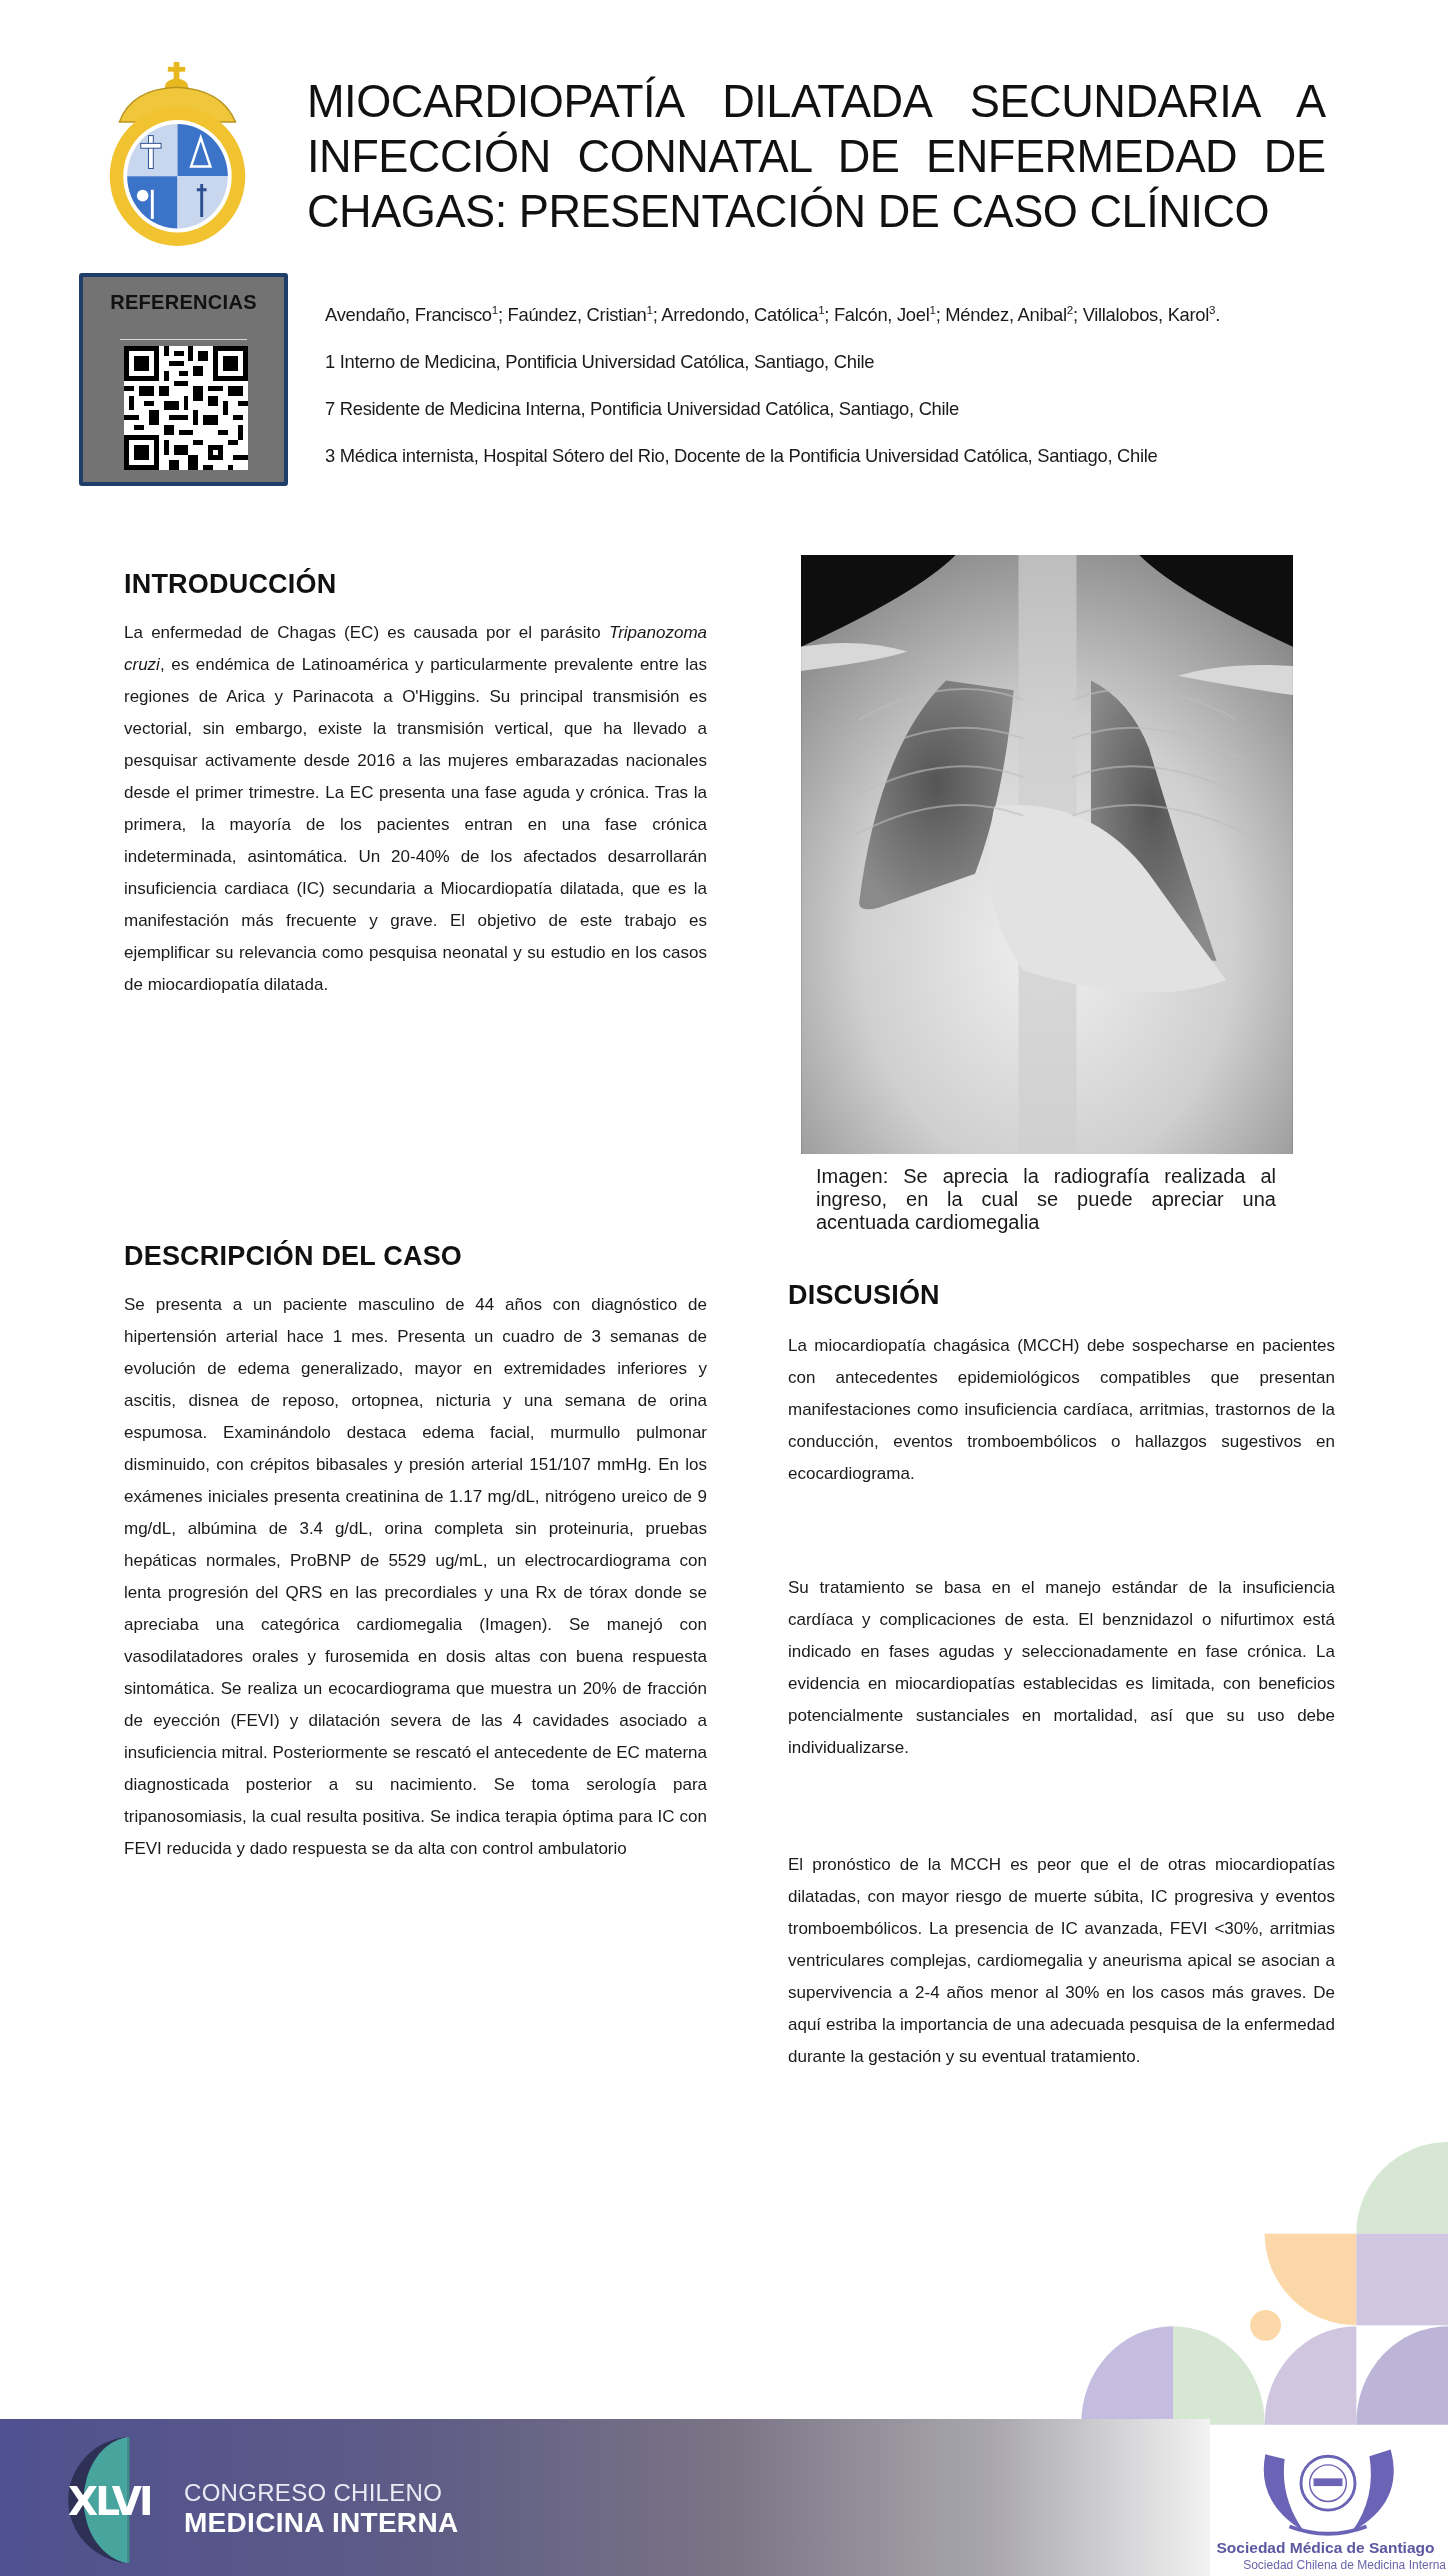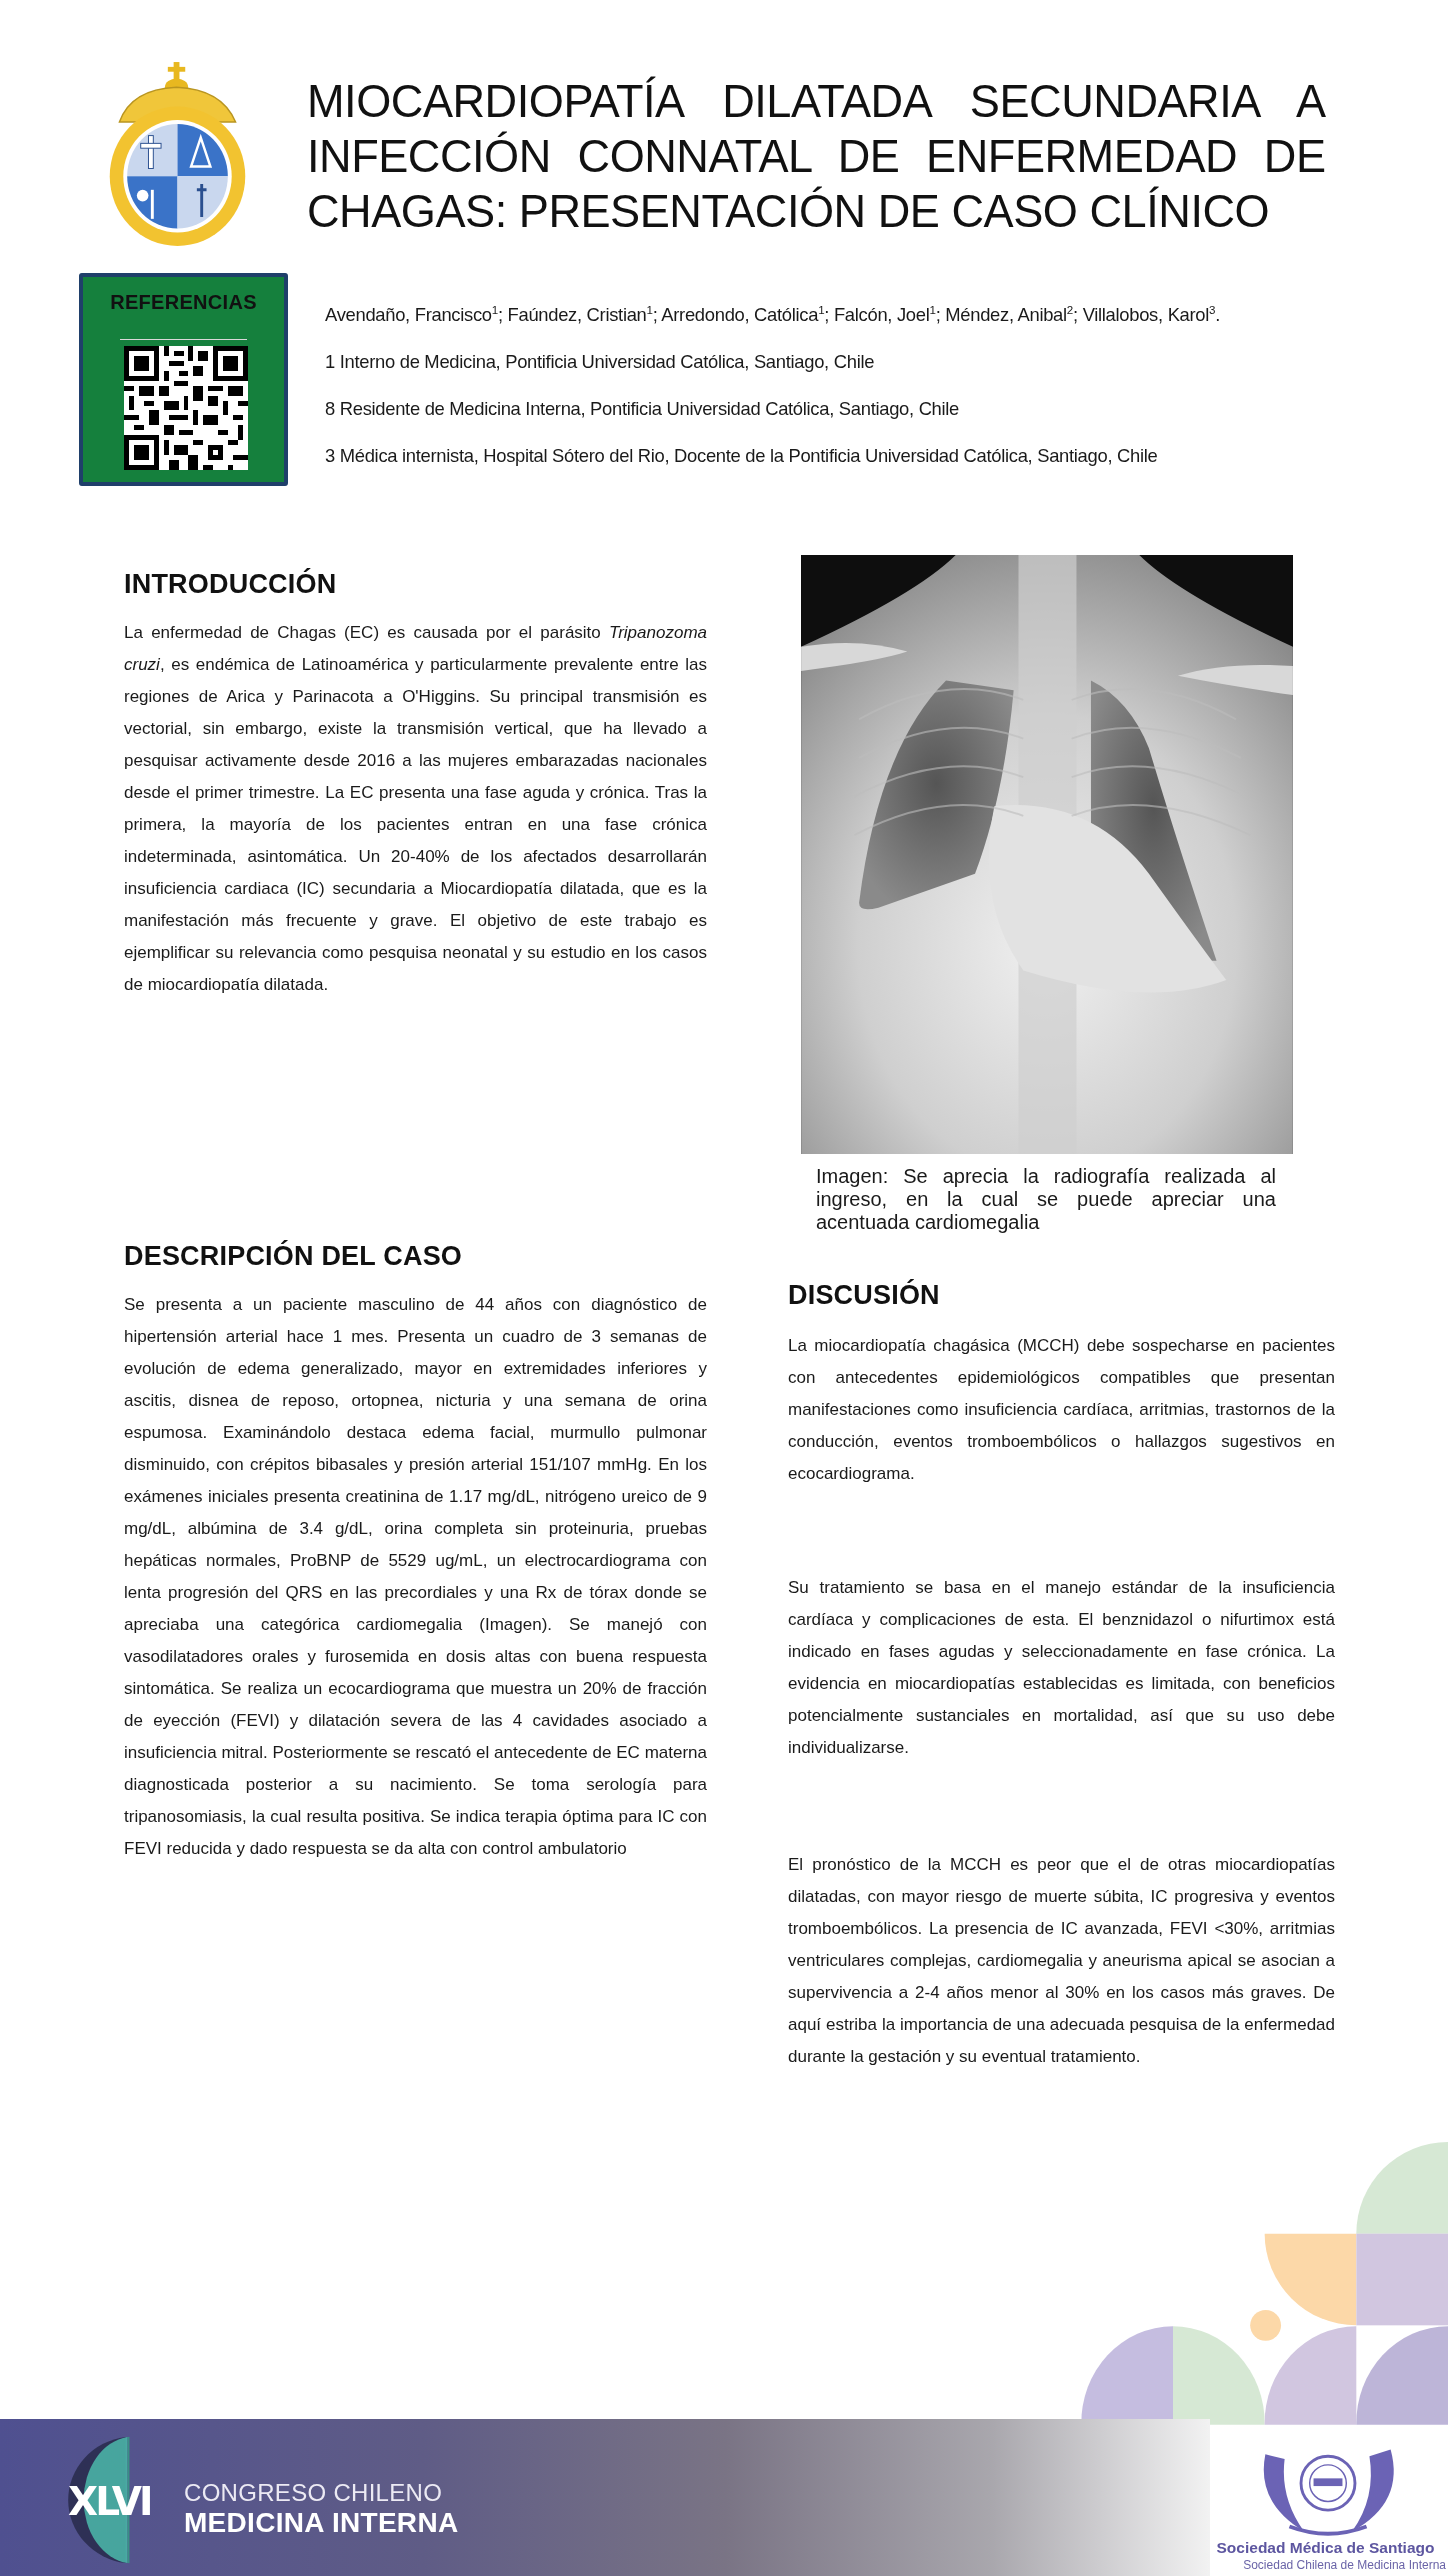--- a/index.html
+++ b/index.html
@@ -18,21 +18,21 @@
     left: 307px; top: 73px; width: 1061px;
     font-family: "Liberation Sans", sans-serif;
     font-size: 47px; line-height: 55px; letter-spacing: -0.5px;
     text-align: justify; text-align-last: left; color: #111;
     transform: scaleX(0.96); transform-origin: left top;
   }
 
   
   .refbox {
     left: 79px; top: 273px; width: 201px; height: 205px;
-    border: 4.8px solid #1f3f6a; border-radius: 2.9px; background: #15803d;
+    border: 4.8px solid #1f3f6a; border-radius: 2.9px; background: #737373;
   }
   .refbox .ref-title {
     position: absolute; top: 13.5px; left: 0; right: 0; text-align: center;
     font-weight: bold; font-size: 20px; letter-spacing: 0.3px; color: #111;
   }
   .refbox .ref-rule { position: absolute; top: 62px; left: 37px; right: 37px; height: 1px; background: #d9d9d9; }
   .refbox .qr { position: absolute; left: 41px; top: 69px; width: 124px; height: 124px; }
 
   
   .authors { left: 325px; top: 303px; font-size: 18.4px; color: #1a1a1a; letter-spacing: -0.3px; }
@@ -162,21 +162,21 @@
 
 <div class="abs authors">
   <span><span>Avendaño, Francisco</span><sup>1</sup>; </span>
   <span><span>Faúndez, Cristian</span><sup>1</sup>; </span>
   <span><span>Arredondo, Católica</span><sup>1</sup>; </span>
   <span><span>Falcón, Joel</span><sup>1</sup>; </span>
   <span><span>Méndez, Anibal</span><sup>2</sup>; </span>
   <span><span>Villalobos, Karol</span><sup>3</sup>.</span>
 </div>
 <div class="abs affil" style="top:351px;">1 Interno de Medicina, Pontificia Universidad Católica, Santiago, Chile</div>
-<div class="abs affil" style="top:398px;">8 Residente de Medicina Interna, Pontificia Universidad Católica, Santiago, Chile</div>
+<div class="abs affil" style="top:398px;">7 Residente de Medicina Interna, Pontificia Universidad Católica, Santiago, Chile</div>
 <div class="abs affil" style="top:445px;">3 Médica internista, Hospital Sótero del Rio, Docente de la Pontificia Universidad Católica, Santiago, Chile</div>
 
 <div class="abs h" style="left:124px; top:569px;">INTRODUCCIÓN</div>
 <div class="abs para left-col" style="top:617px;"><span>La enfermedad de Chagas (EC) es causada por el parásito </span><i>Tripanozoma cruzi</i><span>, es endémica de Latinoamérica y particularmente prevalente entre las regiones de Arica y Parinacota a O'Higgins. Su principal transmisión es vectorial, sin embargo, existe la transmisión vertical, que ha llevado a pesquisar activamente desde 2016 a las mujeres embarazadas nacionales desde el primer trimestre. La EC presenta una fase aguda y crónica. Tras la primera, la mayoría de los pacientes entran en una fase crónica indeterminada, asintomática. Un 20-40% de los afectados desarrollarán insuficiencia cardiaca (IC) secundaria a Miocardiopatía dilatada, que es la manifestación más frecuente y grave. El objetivo de este trabajo es ejemplificar su relevancia como pesquisa neonatal y su estudio en los casos de miocardiopatía dilatada.</span></div>
 
 <div class="abs h" style="left:124px; top:1241px;">DESCRIPCIÓN DEL CASO</div>
 <div class="abs para left-col" style="top:1289px;">Se presenta a un paciente masculino de 44 años con diagnóstico de hipertensión arterial hace 1 mes. Presenta un cuadro de 3 semanas de evolución de edema generalizado, mayor en extremidades inferiores y ascitis, disnea de reposo, ortopnea, nicturia y una semana de orina espumosa. Examinándolo destaca edema facial, murmullo pulmonar disminuido, con crépitos bibasales y presión arterial 151/107 mmHg. En los exámenes iniciales presenta creatinina de 1.17 mg/dL, nitrógeno ureico de 9 mg/dL, albúmina de 3.4 g/dL, orina completa sin proteinuria, pruebas hepáticas normales, ProBNP de 5529 ug/mL, un electrocardiograma con lenta progresión del QRS en las precordiales y una Rx de tórax donde se apreciaba una categórica cardiomegalia (Imagen). Se manejó con vasodilatadores orales y furosemida en dosis altas con buena respuesta sintomática. Se realiza un ecocardiograma que muestra un 20% de fracción de eyección (FEVI) y dilatación severa de las 4 cavidades asociado a insuficiencia mitral. Posteriormente se rescató el antecedente de EC materna diagnosticada posterior a su nacimiento. Se toma serología para tripanosomiasis, la cual resulta positiva. Se indica terapia óptima para IC con FEVI reducida y dado respuesta se da alta con control ambulatorio</div>
 
 <div class="abs xray">
   <svg viewBox="0 0 509 620" width="492" height="599">

